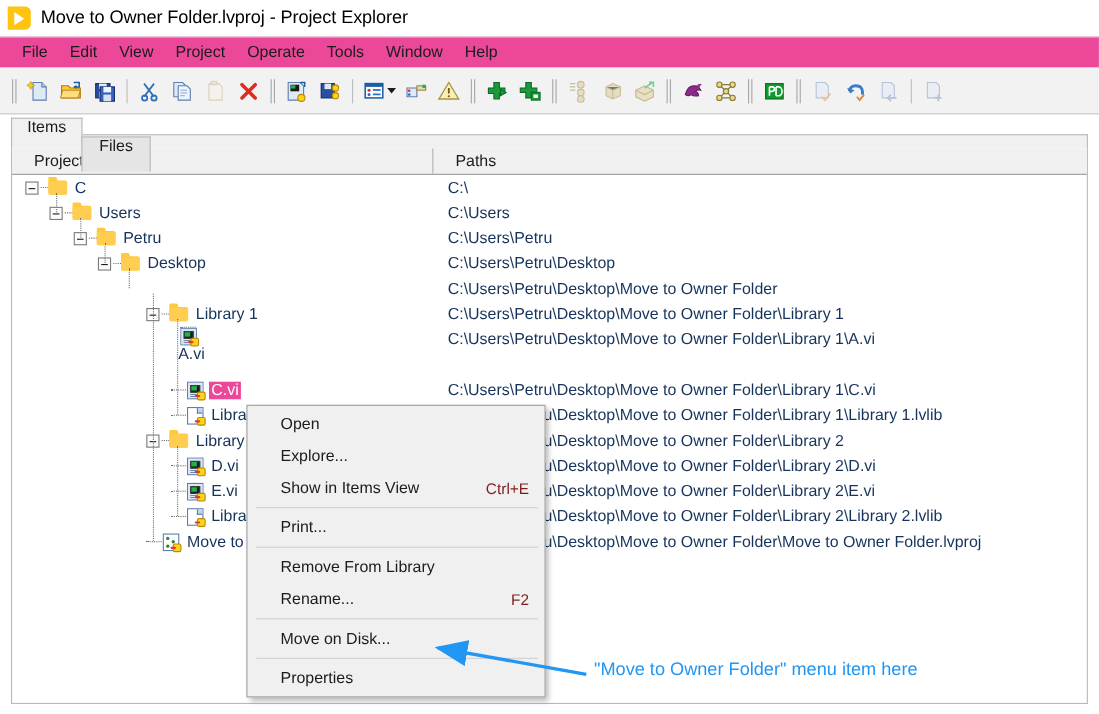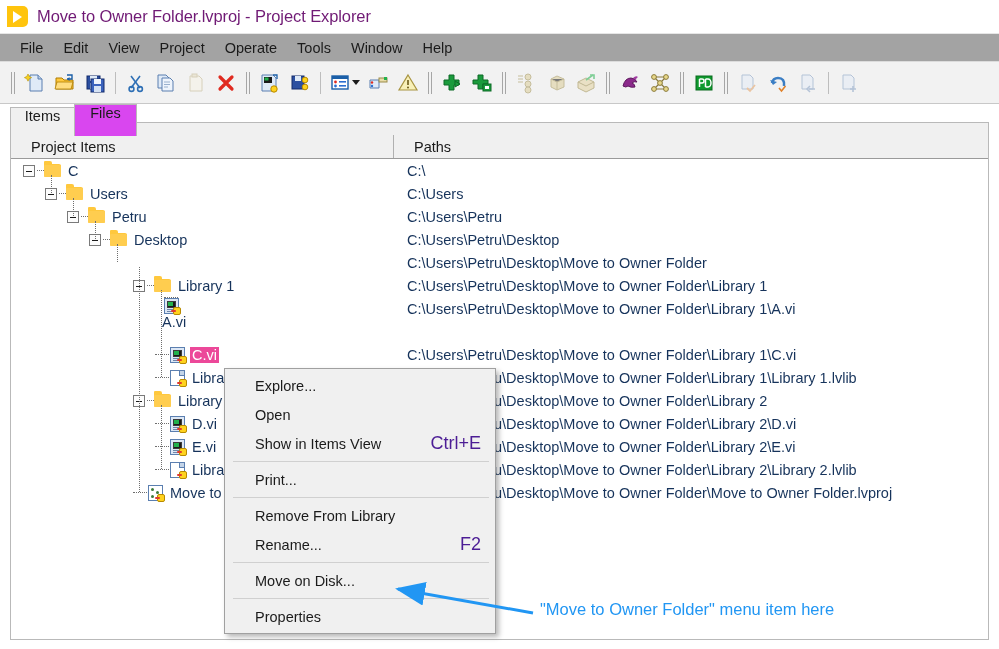--- a/index.html
+++ b/index.html
@@ -22,28 +22,28 @@
     background:#FFC40D; border-radius:0 5px 5px 0;
   }
   .app-icon .tri {
     position:absolute; left:6px; top:4.5px;
     width:0; height:0;
     border-top:6px solid transparent;
     border-bottom:6px solid transparent;
     border-left:9px solid #ffffff;
   }
   #title-text {
-    margin-left:9px; font-size:16.5px; color:#701a75; white-space:nowrap;
+    margin-left:9px; font-size:16.5px; color:#000000; white-space:nowrap;
     letter-spacing:-0.1px;
   }
 
   
   #menubar {
     position:absolute; left:0; top:33px; width:999px; height:29px;
-    background:#a3a3a3; border-top:1px solid #e6e6e6; border-bottom:1px solid #dcdcdc;
+    background:#ec4899; border-top:1px solid #e6e6e6; border-bottom:1px solid #dcdcdc;
     display:flex; align-items:center; padding-left:10px;
   }
   .menu-item {
     font-size:14.5px; color:#1b1b1b; padding:3px 10px; cursor:default; white-space:nowrap;
   }
 
   
   #toolbar {
     position:absolute; left:0; top:62px; width:999px; height:42px;
     background:#f2f2f2; border-bottom:1px solid #c8c8c8;
@@ -76,21 +76,21 @@
   #tabstrip .tabs-bg {
     position:absolute; left:0; top:18px; width:979px; height:14px;
     background:#f0f0f0; border:1px solid #b9b9b9; border-bottom:none;
   }
   .tab {
     position:absolute; top:0; height:32px; display:flex; align-items:flex-start;
     justify-content:center; font-size:14.5px; color:#1b1b1b;
     border:1px solid #b9b9b9; border-bottom:none;
   }
   .tab.inactive { background:#f0f0f0; top:3px; height:29px; }
-  .tab.active { background:#d946ef; z-index:3; }
+  .tab.active { background:#e5e5e5; z-index:3;margin-top:20px; }
 
   
   #panel {
     position:absolute; left:10px; top:135px; width:979px; height:505px;
     background:#ffffff; border:1px solid #b9b9b9; border-top:none;
   }
   #colheader {
     position:absolute; left:0; top:0; width:977px; height:24px;
     background:#f0f0f0; border-bottom:1px solid #9a9a9a;
   }
@@ -220,21 +220,21 @@
     background:#f0f0f0; border:1px solid #a0a0a0;
     box-shadow:3px 3px 5px rgba(0,0,0,0.28);
     z-index:50; padding:2px 0;
   }
   .ctx-item {
     height:29px; display:flex; align-items:center; position:relative;
     font-size:14.5px; color:#1b1b1b; padding-left:30px; padding-right:14px;
     white-space:nowrap;
   }
   .ctx-item .accel {
-    position:absolute; right:14px; font-size:18px; color:#4c1d95;margin-left:14px;
+    position:absolute; right:14px; font-size:14px; color:#7f1d1d;margin-left:14px;
   }
   .ctx-sep { height:1px; background:#d0d0d0; margin:3px 6px 3px 8px; }
 
   
   #annotation-svg { position:absolute; left:0; top:0; width:999px; height:649px; pointer-events:none; z-index:60; }
   #annotation-text {
     position:absolute; left:540px; top:600px; font-size:16.5px; color:#2196f3;
     white-space:nowrap; z-index:61;
   }
 </style>
@@ -663,24 +663,24 @@
         <div class="vline" style="left: 106px; top: 85px; height: 18px;"></div>
         <div class="vline" style="left: 128px; top: 108px; height: 225px;"></div>
         <div class="vline" style="left: 150px; top: 131px; height: 87px;"></div>
         <div class="vline" style="left: 150px; top: 246px; height: 64px;"></div>
       </div>
   </div>
 
   <div id="ctxmenu">
 
   <div class="ctx-item">
+        <span>Open</span>
+      </div>
+      <div class="ctx-item">
         <span>Explore...</span>
-      </div>
-      <div class="ctx-item">
-        <span>Open</span>
       </div>
       <div class="ctx-item">
         <span>Show in Items View</span>
         <span class="accel">Ctrl+E</span>
       </div>
       <div class="ctx-sep"></div>
       <div class="ctx-item">
         <span>Print...</span>
       </div>
       <div class="ctx-sep"></div>

